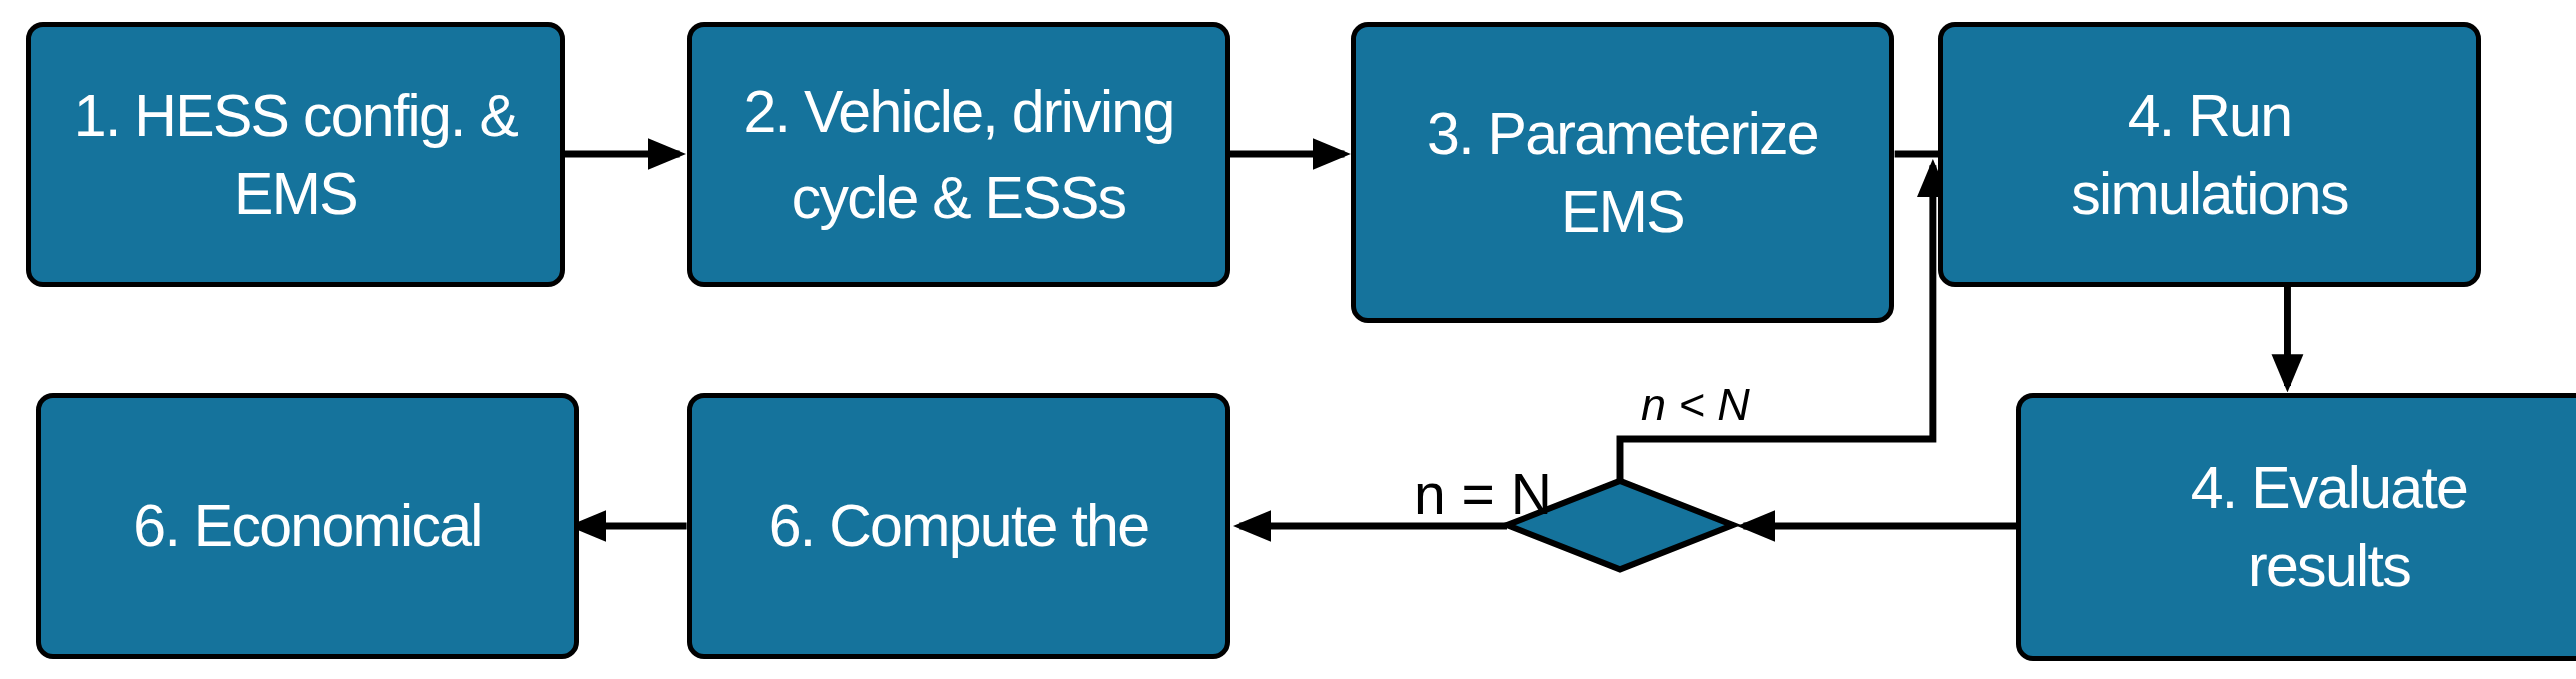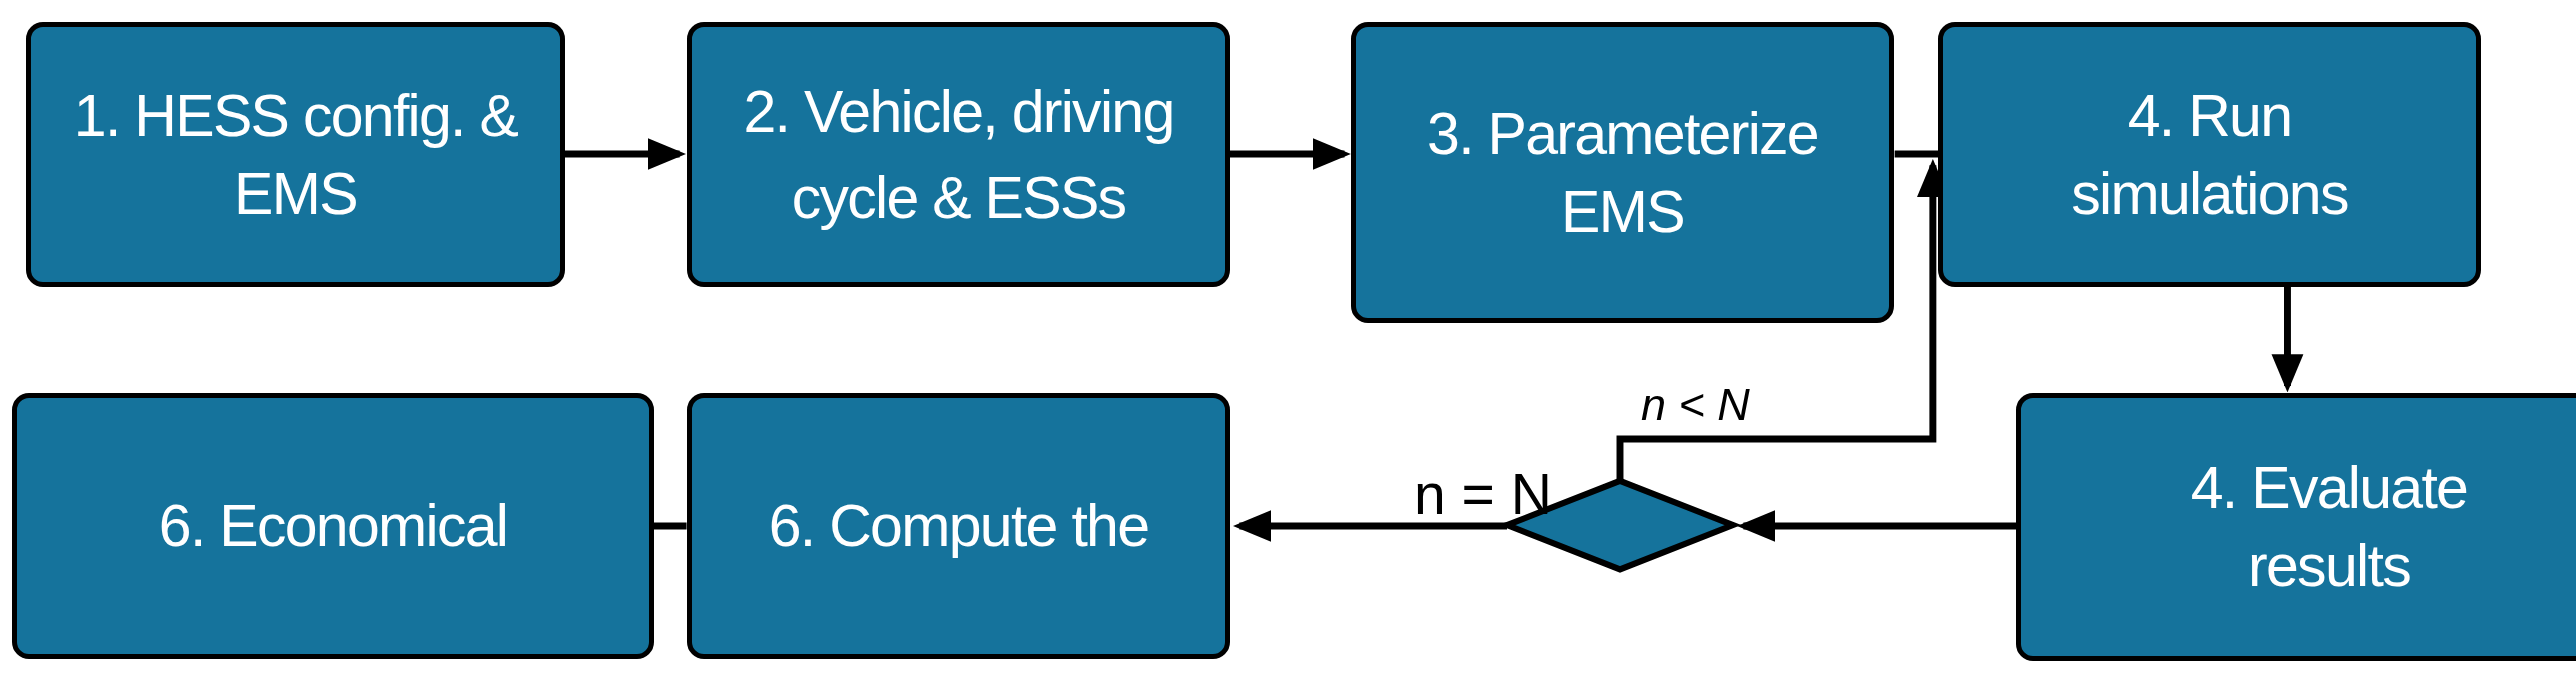--- a/index.html
+++ b/index.html
@@ -43,21 +43,21 @@
     font-size: 59px;
     line-height: 78px;
     letter-spacing: -1.7px;
     text-align: center;
   }
   .node span { white-space: nowrap; }
   .node-1 { left: 26px;   top: 22px;  width: 539px; height: 265px; }
   .node-2 { left: 687px;  top: 22px;  width: 543px; height: 265px; gap: 8px; }
   .node-3 { left: 1351px; top: 22px;  width: 543px; height: 301px; }
   .node-4 { left: 1920px; top: 22px;  width: 543px; height: 265px; margin-left: 18px; }
-  .node-6 { left: 12px;   top: 393px; width: 642px; height: 266px; }
+  .node-6 { left: 36px;   top: 393px; width: 543px; height: 266px; }
   .node-5 { left: 687px;  top: 393px; width: 543px; height: 266px; }
   .node-eval { left: 2016px; top: 393px; width: 626px; height: 268px; }
   .edge-label {
     position: absolute;
     color: var(--edge-label, #000000);
     line-height: 1;
     letter-spacing: 0;
     white-space: nowrap;
   }
   .label-loop { left: 1641px; top: 382px; font-size: 45px; font-style: italic; }

